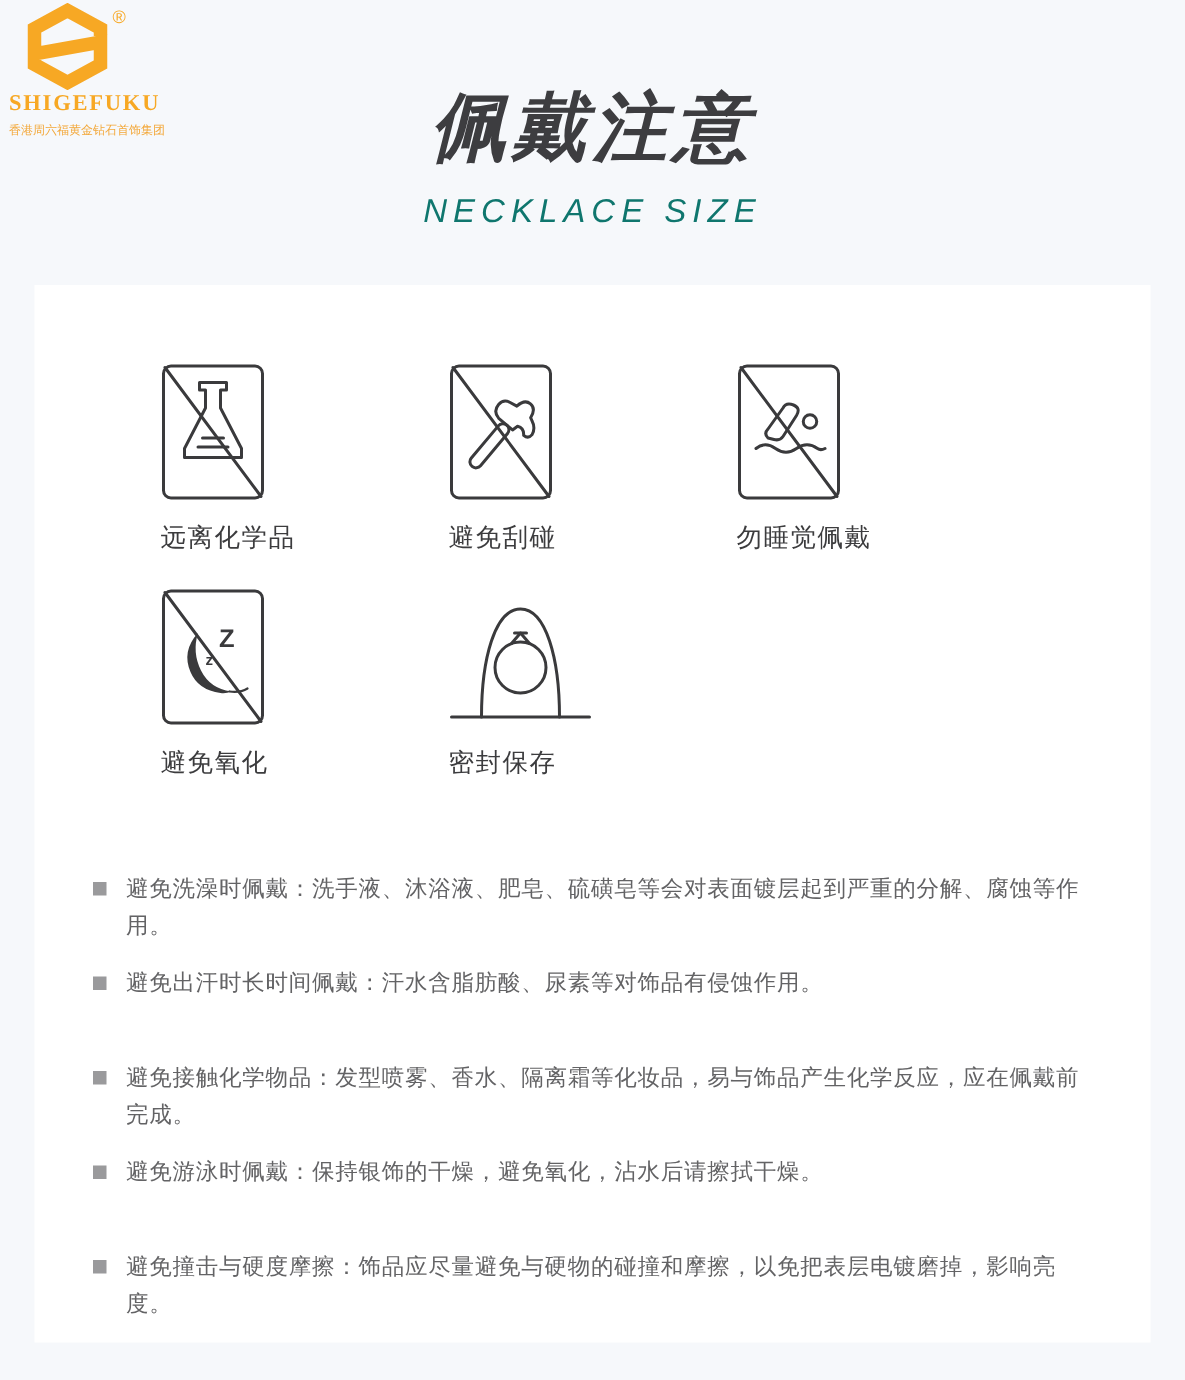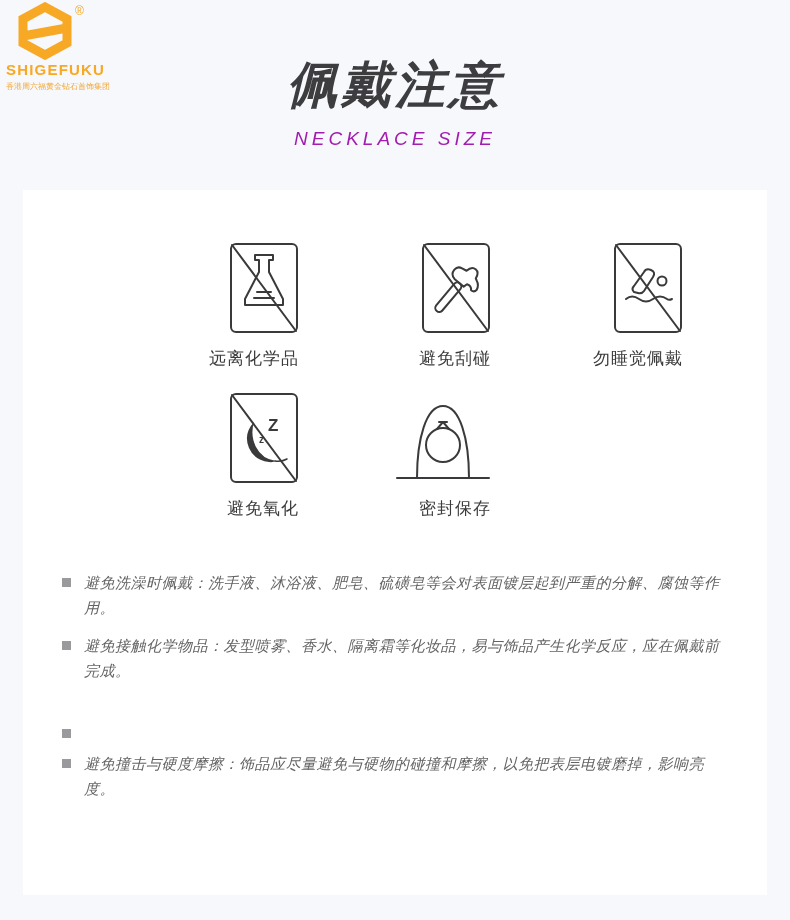--- a/index.html
+++ b/index.html
@@ -4,39 +4,39 @@
 <style>
   * { margin:0; padding:0; box-sizing:border-box; }
   html,body { width:790px; height:920px; }
   body { font-family:"Liberation Sans","DejaVu Sans",sans-serif; background:#f6f8fb; position:relative; overflow:hidden; }
 
   .page { position:absolute; inset:0; width:790px; height:920px; background:#f6f8fb; }
 
   
   .brand { position:absolute; left:6px; top:2px; width:96px; text-align:center; color:#f7a824; }
   .brand-mark { display:block; margin:0 auto; }
-  .brand-name { font-size:15px; font-weight:bold; letter-spacing:1.2px; color:#f7a824; margin-top:1px; }
+  .brand-name { font-size:15px; font-weight:bold; letter-spacing:1.2px; color:#f7a824; margin-top:1px;font-family:Liberation Serif, serif; }
   .brand-tagline { font-size:8px; color:#f3a83a; white-space:nowrap; margin-top:3px; letter-spacing:0; }
 
   
   .title-block { position:absolute; top:52px; left:0; right:0; text-align:center;font-style:italic; }
   .page-title { font-size:50px; font-weight:600; color:#3d3d40; letter-spacing:4px; font-family:"Liberation Sans","DejaVu Sans",sans-serif; }
-  .page-subtitle { margin-top:9px; font-size:19px; color:#a21caf; letter-spacing:4px; font-weight:400; }
+  .page-subtitle { margin-top:9px; font-size:22px; color:#0f766e; letter-spacing:4px; font-weight:400; }
 
   
   .card { position:absolute; left:23px; top:190px; width:744px; height:705px; background:#ffffff; }
 
   
   .icon-grid { position:absolute; top:50px; left:84px; display:grid; grid-template-columns:repeat(3,192px); }
-  .icon-cell { width:192px; height:150px; display:flex; flex-direction:column; align-items:flex-end; }
+  .icon-cell { width:192px; height:150px; display:flex; flex-direction:column; align-items:flex-start; }
   .icon-art { height:94px; display:flex; align-items:flex-end; justify-content:center; }
   .icon-label { margin-top:13px; font-size:17px; color:#3c3c3e; letter-spacing:1px; }
 
   
-  .tips { position:absolute; top:380px; left:39px; width:676px; list-style:none;font-style:italic; }
+  .tips { position:absolute; top:390px; left:39px; width:676px; list-style:none; }
   .tip { display:flex; align-items:flex-start; }
   .tip:nth-child(odd) { margin-bottom:13px; }
   .tip:nth-child(even) { margin-bottom:38px; }
   .tip:last-child { margin-bottom:16px; }
   .bullet { flex:0 0 auto; width:9px; height:9px; background:#9a9a9c; margin-top:8px; margin-right:13px; }
   .tip-text { font-size:15px; line-height:25px; color:#636365; letter-spacing:0.5px; max-width:650px; }
 
   svg.pict { stroke:#3a3a3c; }
 </style>
 </head>
@@ -131,24 +131,29 @@
 
     </div>
 
     <ul class="tips">
       <li class="tip">
         <span class="bullet"></span>
         <span class="tip-text">避免洗澡时佩戴：洗手液、沐浴液、肥皂、硫磺皂等会对表面镀层起到严重的分解、腐蚀等作用。</span>
       </li>
       <li class="tip">
         <span class="bullet"></span>
+        <span class="tip-text">避免出汗时长时间佩戴：汗水含脂肪酸、尿素等对饰品有侵蚀作用。</span>
+      </li>
+      <li class="tip">
+        <span class="bullet"></span>
         <span class="tip-text">避免接触化学物品：发型喷雾、香水、隔离霜等化妆品，易与饰品产生化学反应，应在佩戴前完成。</span>
       </li>
       <li class="tip">
         <span class="bullet"></span>
+        <span class="tip-text">避免游泳时佩戴：保持银饰的干燥，避免氧化，沾水后请擦拭干燥。</span>
       </li>
       <li class="tip">
         <span class="bullet"></span>
         <span class="tip-text">避免撞击与硬度摩擦：饰品应尽量避免与硬物的碰撞和摩擦，以免把表层电镀磨掉，影响亮度。</span>
       </li>
     </ul>
 
   </main>
 </div>
 

